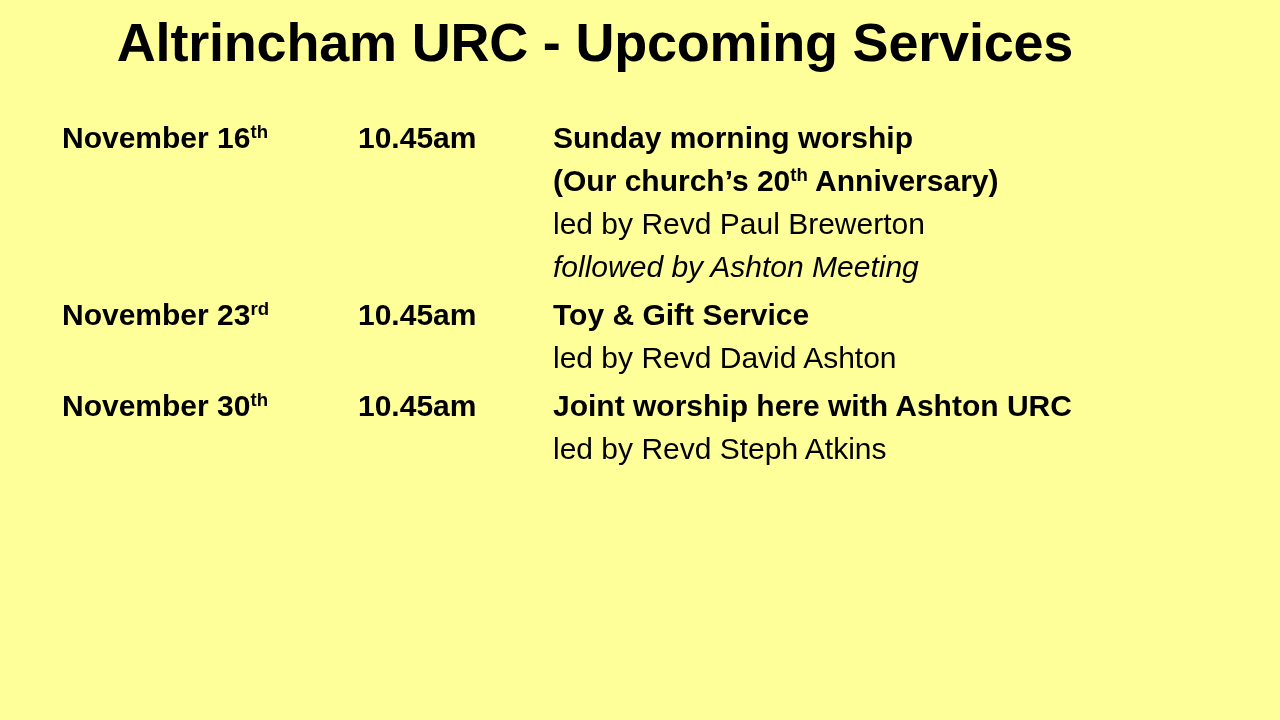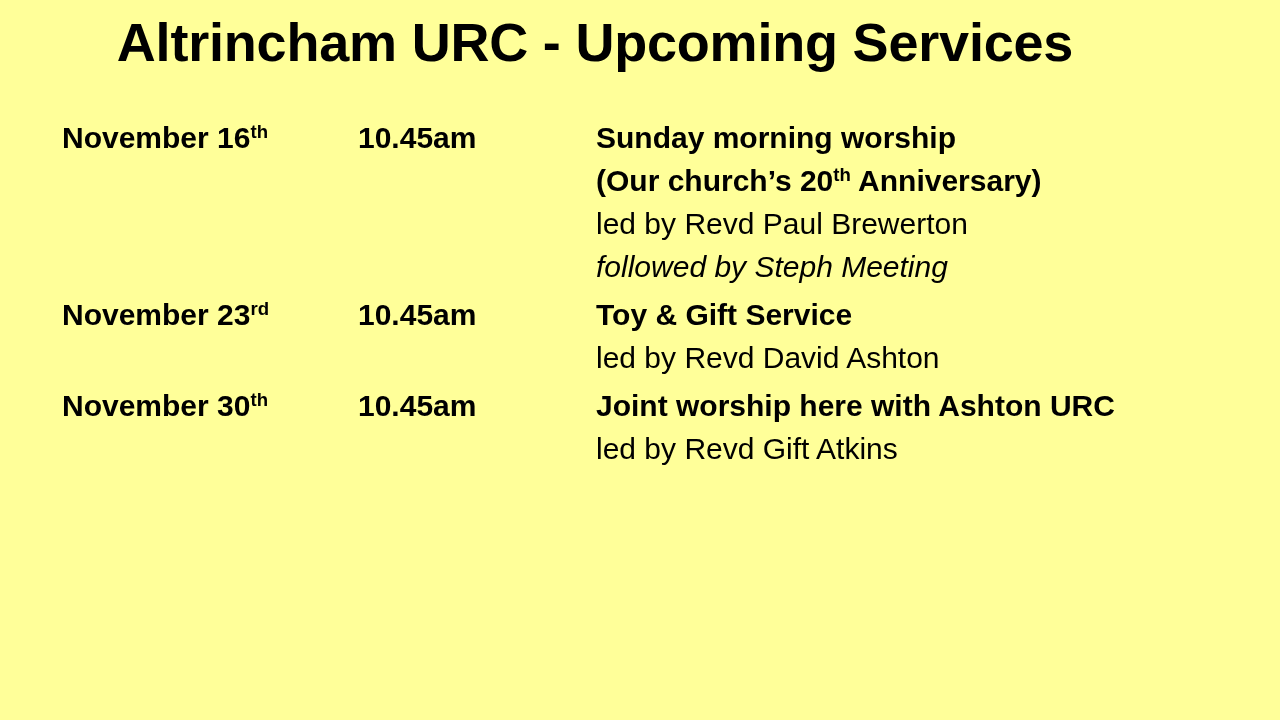--- a/index.html
+++ b/index.html
@@ -86,21 +86,20 @@
     font-size: 0.62em;
     line-height: 0;
     vertical-align: 0.52em;
     font-weight: inherit;
   }
 
   .desc-line {
     display: block;
     white-space: nowrap;
     line-height: 43px;
-    margin-left: 43px;
   }
   .desc-line.bold   { font-weight: bold; }
   .desc-line.normal { font-weight: normal; }
   .desc-line.italic { font-weight: normal; font-style: italic; }
 </style>
 </head>
 <body>
 
 <div class="slide">
 
@@ -109,35 +108,35 @@
   <table class="services">
     <tbody>
 
     <tr class="service-row">
           <td class="col-date">November 16<sup>th</sup></td>
           <td class="col-time">10.45am</td>
           <td class="col-desc">
             <span class="desc-line bold">Sunday morning worship</span>
             <span class="desc-line bold">(Our church’s 20<sup>th</sup> Anniversary)</span>
             <span class="desc-line normal">led by Revd Paul Brewerton</span>
-            <span class="desc-line italic">followed by Steph Meeting</span>
+            <span class="desc-line italic">followed by Ashton Meeting</span>
           </td>
         </tr>
         <tr class="service-row">
           <td class="col-date">November 23<sup>rd</sup></td>
           <td class="col-time">10.45am</td>
           <td class="col-desc">
             <span class="desc-line bold">Toy &amp; Gift Service</span>
             <span class="desc-line normal">led by Revd David Ashton</span>
           </td>
         </tr>
         <tr class="service-row">
           <td class="col-date">November 30<sup>th</sup></td>
           <td class="col-time">10.45am</td>
           <td class="col-desc">
             <span class="desc-line bold">Joint worship here with Ashton URC</span>
-            <span class="desc-line normal">led by Revd Gift Atkins</span>
+            <span class="desc-line normal">led by Revd Steph Atkins</span>
           </td>
         </tr>
       </tbody>
   </table>
 
 </div>
 
 </body></html>

